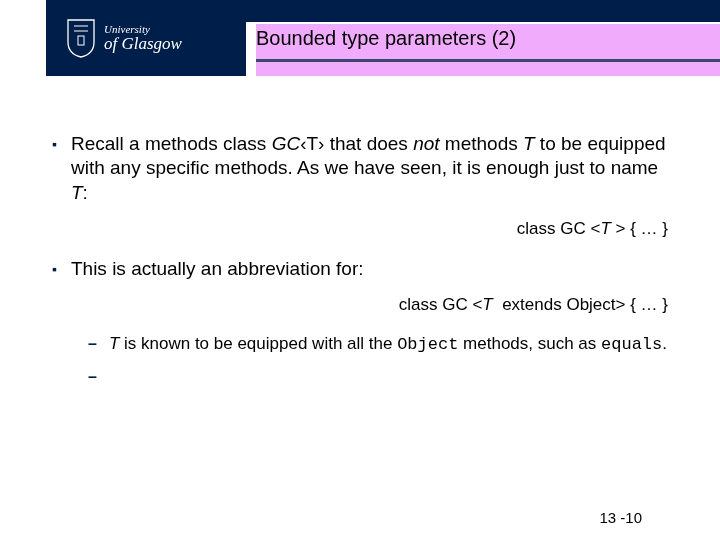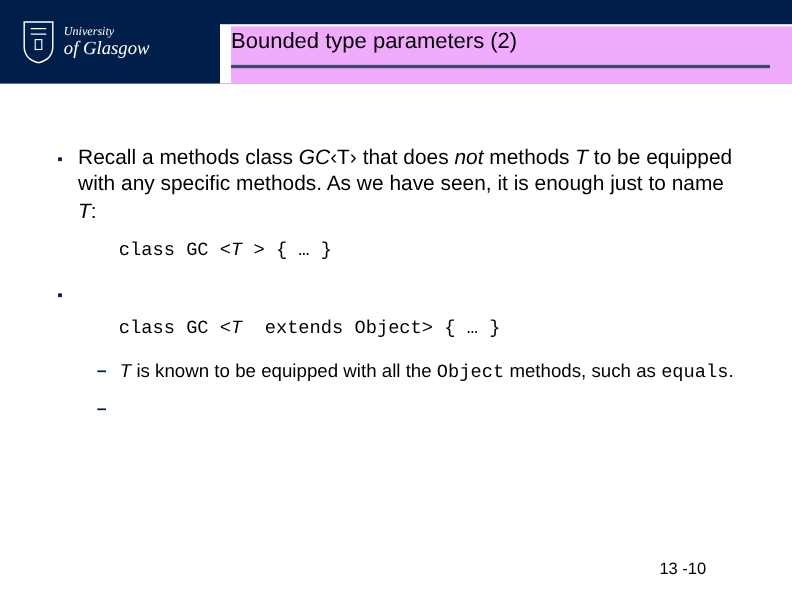--- a/index.html
+++ b/index.html
@@ -1,17 +1,17 @@
 <!DOCTYPE html>
 <html><head>
 <meta charset="utf-8">
 <style>
   * { margin: 0; padding: 0; box-sizing: border-box; }
   html, body { width: 720px; height: 540px; font-family: Arial, Helvetica, sans-serif; background: #fff; }
-  .slide { width: 668px; height: 540px; position: relative; }
+  .slide { width: 668px; height: 540px; position: relative; padding-left: 46px; }
   .header {
     width: 720px; height: 76px; background: #001e4a; position: relative;
     display: flex; align-items: center;
   }
   .logo {
     color: #fff; display: flex; align-items: center; gap: 8px;
     margin-left: 20px;
   }
   .crest {
     width: 30px; height: 40px;
@@ -34,23 +34,24 @@
     position: absolute; left: 200px; top: 22px; width: 520px; height: 54px; background: #fff;
   }
   .body {
     position: absolute; left: 0; top: 76px; width: 720px; height: 440px;
     padding: 56px 52px 0 52px;
   }
   .bullet1 { display: flex; gap: 14px; margin-bottom: 14px; }
   .bullet1 .mark { font-size: 14px; color: #001e4a; margin-top: 4px; }
   .bullet1 .txt { font-size: 19px; color: #000; line-height: 1.28; }
   .code-line {
-    font-family: Liberation Mono, monospace; font-size: 17px; color: #000;
+    font-family: Liberation Sans, sans-serif; font-size: 17px; color: #000;
     margin-left: 56px; margin-bottom: 18px; margin-top: 6px;
     white-space: pre;
+    text-align: right;
   }
   .em { font-style: italic; }
   .bullet2 { display: flex; gap: 12px; margin: 0 0 10px 36px; }
   .bullet2 .mark { font-size: 16px; color: #001e4a; font-weight: bold; margin-top: 2px; }
   .bullet2 .txt { font-size: 17px; color: #000; line-height: 1.3; }
   .mono { font-family: "Courier New", monospace; }
   .pagenum { position: absolute; right: 26px; bottom: 14px; font-size: 15px; color: #000; }
 </style>
 </head>
 <body>
@@ -82,20 +83,21 @@
       <div class="mark">▪</div>
       <div class="txt">
         <span>Recall a methods class </span><span class="em">GC</span><span>‹T›</span><span> that does </span><span class="em">not</span><span> methods </span><span class="em">T</span><span> to be equipped with any specific methods. As we have seen, it is enough just to name </span><span class="em">T</span><span>:</span>
       </div>
     </div>
 
     <div class="code-line"><span>class GC &lt;</span><span class="em">T </span><span>&gt; { … }</span></div>
 
     <div class="bullet1">
       <div class="mark">▪</div>
+      <div class="txt">This is actually an abbreviation for:</div>
     </div>
 
     <div class="code-line"><span>class GC &lt;</span><span class="em">T </span><span> extends Object&gt; { … }</span></div>
 
     <div class="bullet2">
       <div class="mark">–</div>
       <div class="txt">
         <span class="em">T</span><span> is known to be equipped with all the </span><span class="mono">Object</span><span> methods, such as </span><span class="mono">equals</span><span>.</span>
       </div>
     </div>

